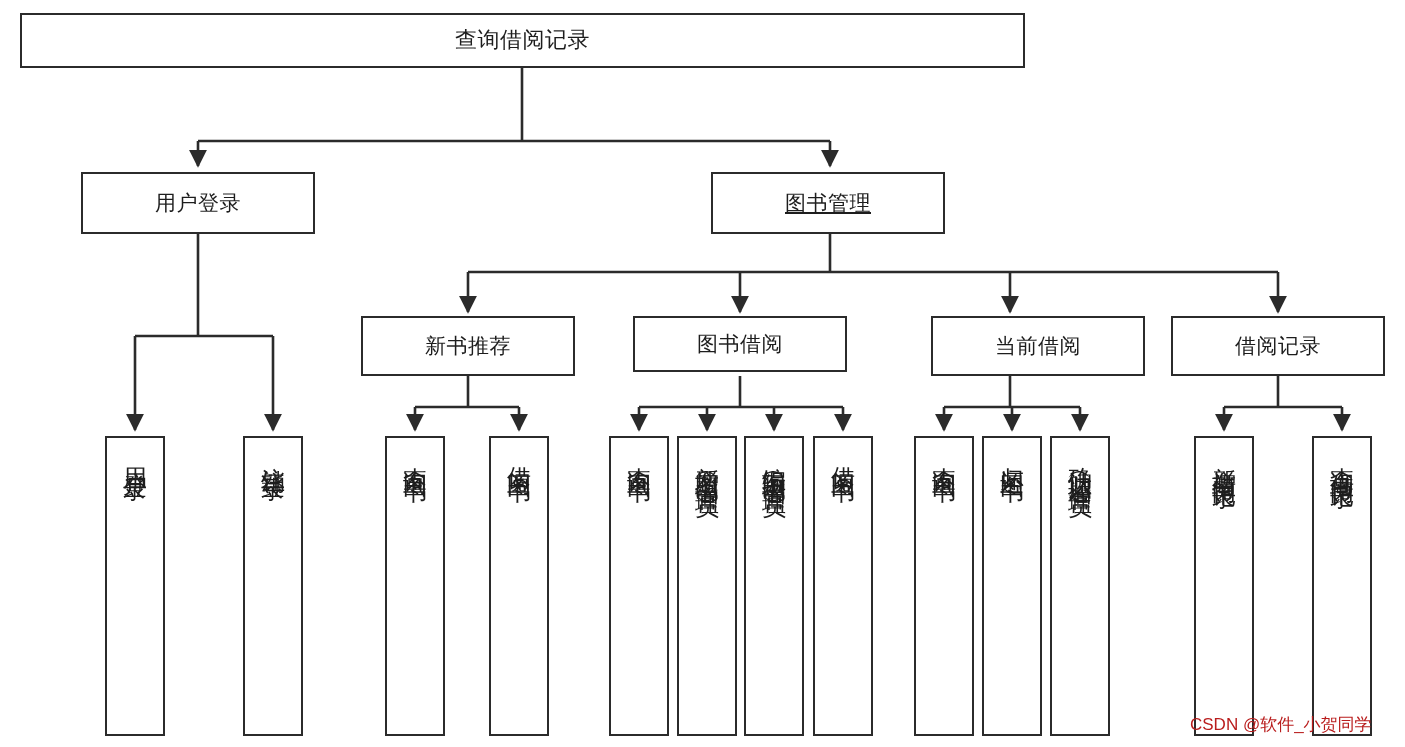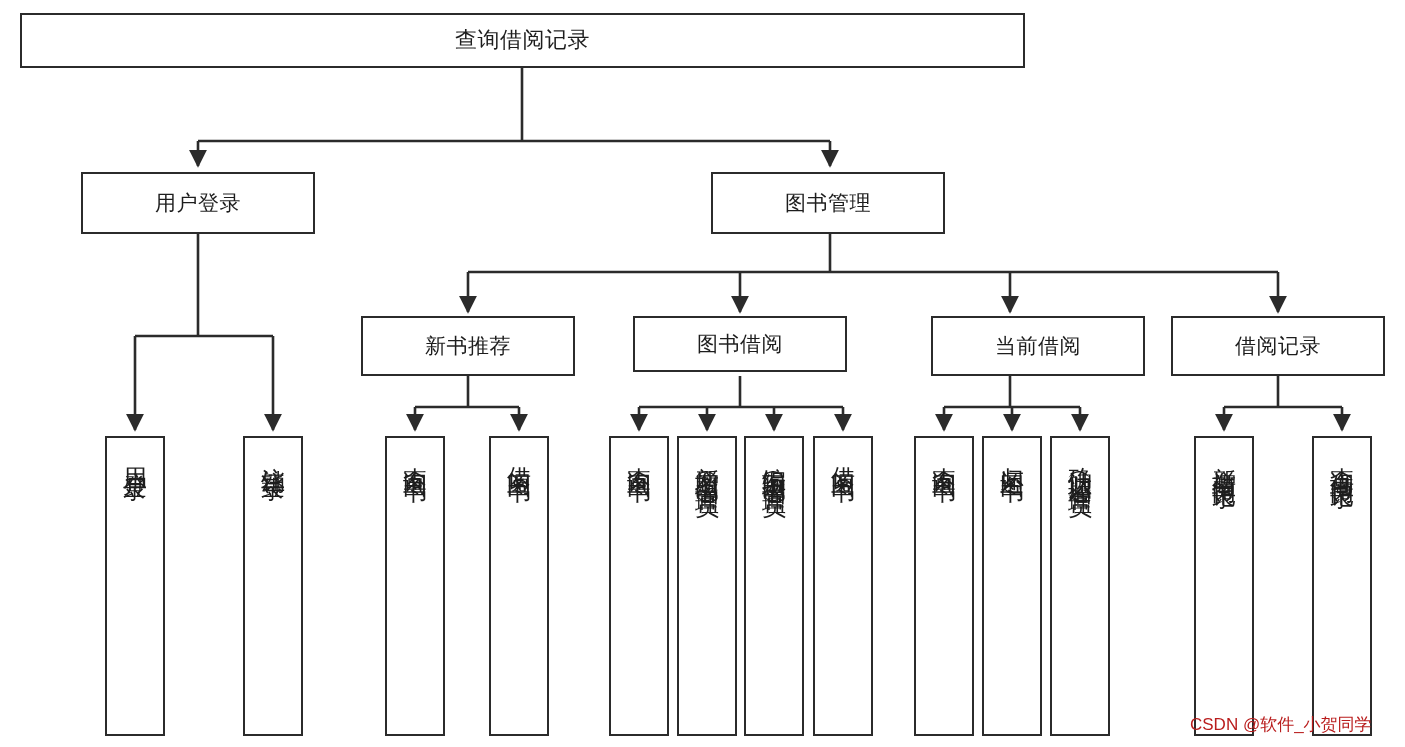--- a/index.html
+++ b/index.html
@@ -128,21 +128,21 @@
     </g>
   </svg>
 
   <div class="node horiz root" style="left:20px; top:13px; width:1005px; height:55px;">
     <span class="node-label">查询借阅记录</span>
   </div>
 
   <div class="node horiz" style="left:81px; top:172px; width:234px; height:62px;">
     <span class="node-label">用户登录</span>
   </div>
-  <div class="node horiz" style="left:711px; top:172px; width:234px; height:62px;">
+  <div class="node horiz" style="left:711px; top:172px; width:234px; height:62px;text-decoration:underline;">
     <span class="node-label">图书管理</span>
   </div>
 
   <div class="node horiz" style="left:361px; top:316px; width:214px; height:60px;">
     <span class="node-label">新书推荐</span>
   </div>
   <div class="node horiz" style="left:633px; top:316px; width:214px; height:56px;">
     <span class="node-label">图书借阅</span>
   </div>
   <div class="node horiz" style="left:903px; top:316px; width:214px; height:60px;margin-left:28px;">

